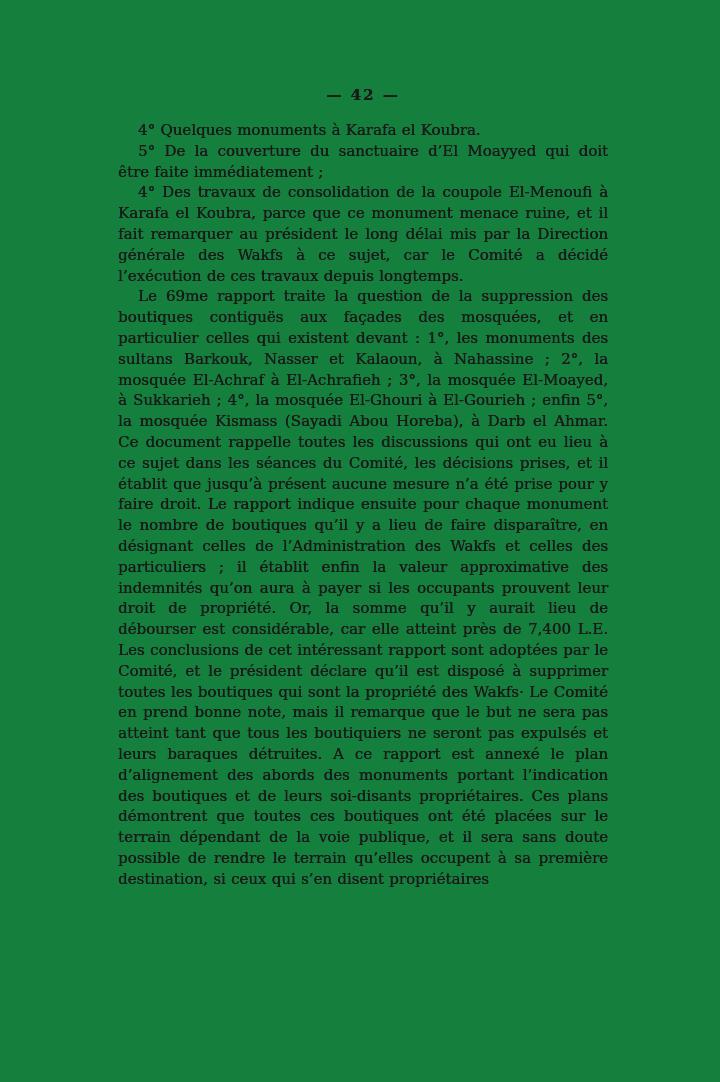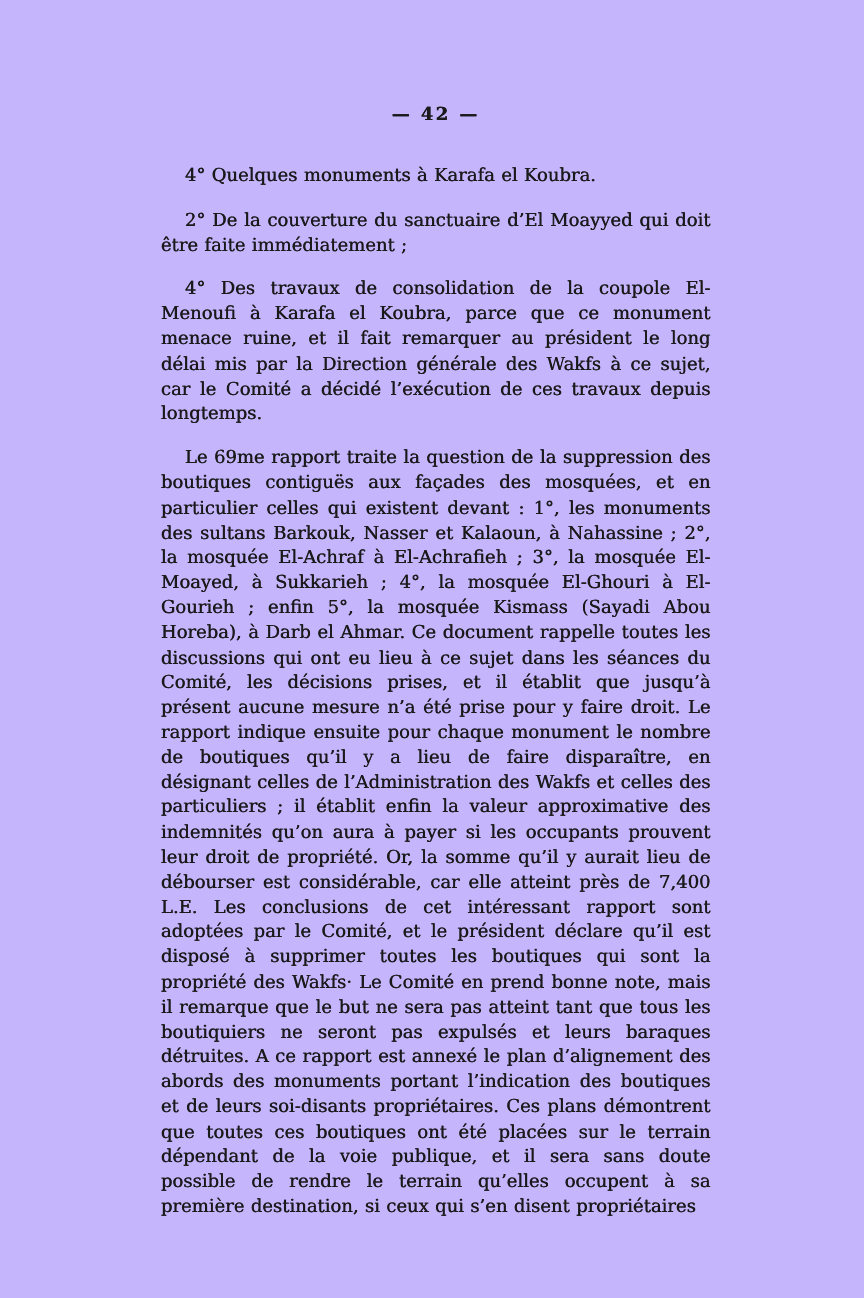--- a/index.html
+++ b/index.html
@@ -4,21 +4,21 @@
 <style>
   html, body {
     margin: 0;
     padding: 0;
     background: #ffffff;
   }
   .page {
     position: relative;
     width: 720px;
     height: 1082px;
-    background: #c4b5fd;
+    background: #15803d;
     overflow: hidden;
     font-family: "DejaVu Serif", serif;
     color: #1a1a1a;
   }
   .page-number {
     position: absolute;
     top: 85px;
     left: 118px;
     width: 490px;
     text-align: center;
@@ -33,32 +33,32 @@
     top: 120px;
     left: 118px;
     width: 490px;
     font-size: 15px;
     line-height: 20.8px;
     text-align: justify;
     word-spacing: 0.5px;
     text-shadow: 0.35px 0 0 currentColor;
   }
   .para {
-    margin: 16px;
+    margin: 0;
     padding: 0;
     text-indent: 20px;
   }
 </style>
 </head>
 <body>
 
 <div class="page">
 
   <div class="page-number">— 42 —</div>
 
   <div class="text-column">
     <p class="para">4° Quelques monuments à Karafa el Koubra.</p>
-    <p class="para">2° De la couverture du sanctuaire d’El Moayyed qui doit être faite immédiatement ;</p>
+    <p class="para">5° De la couverture du sanctuaire d’El Moayyed qui doit être faite immédiatement ;</p>
     <p class="para">4° Des travaux de consolidation de la coupole El-Menoufi à Karafa el Koubra, parce que ce monument menace ruine, et il fait remarquer au président le long délai mis par la Direction générale des Wakfs à ce sujet, car le Comité a décidé l’exécution de ces travaux depuis longtemps.</p>
     <p class="para">Le 69me rapport traite la question de la suppression des boutiques contiguës aux façades des mosquées, et en particulier celles qui existent devant : 1°, les monuments des sultans Barkouk, Nasser et Kalaoun, à Nahassine ; 2°, la mosquée El-Achraf à El-Achrafieh ; 3°, la mosquée El-Moayed, à Sukkarieh ; 4°, la mosquée El-Ghouri à El-Gourieh ; enfin 5°, la mosquée Kismass (Sayadi Abou Horeba), à Darb el Ahmar. Ce document rappelle toutes les discussions qui ont eu lieu à ce sujet dans les séances du Comité, les décisions prises, et il établit que jusqu’à présent aucune mesure n’a été prise pour y faire droit. Le rapport indique ensuite pour chaque monument le nombre de boutiques qu’il y a lieu de faire disparaître, en désignant celles de l’Administration des Wakfs et celles des particuliers ; il établit enfin la valeur approximative des indemnités qu’on aura à payer si les occupants prouvent leur droit de propriété. Or, la somme qu’il y aurait lieu de débourser est considérable, car elle atteint près de 7,400 L.E. Les conclusions de cet intéressant rapport sont adoptées par le Comité, et le président déclare qu’il est disposé à supprimer toutes les boutiques qui sont la propriété des Wakfs· Le Comité en prend bonne note, mais il remarque que le but ne sera pas atteint tant que tous les boutiquiers ne seront pas expulsés et leurs baraques détruites. A ce rapport est annexé le plan d’alignement des abords des monuments portant l’indication des boutiques et de leurs soi-disants propriétaires. Ces plans démontrent que toutes ces boutiques ont été placées sur le terrain dépendant de la voie publique, et il sera sans doute possible de rendre le terrain qu’elles occupent à sa première destination, si ceux qui s’en disent propriétaires</p>
   </div>
 
 </div>
 
 </body></html>

